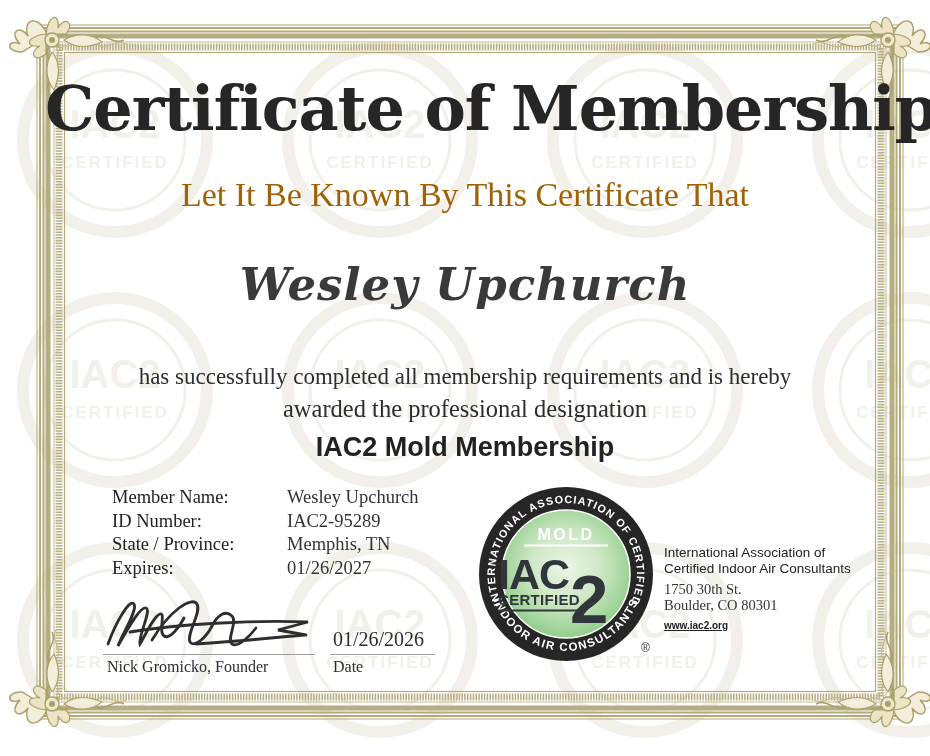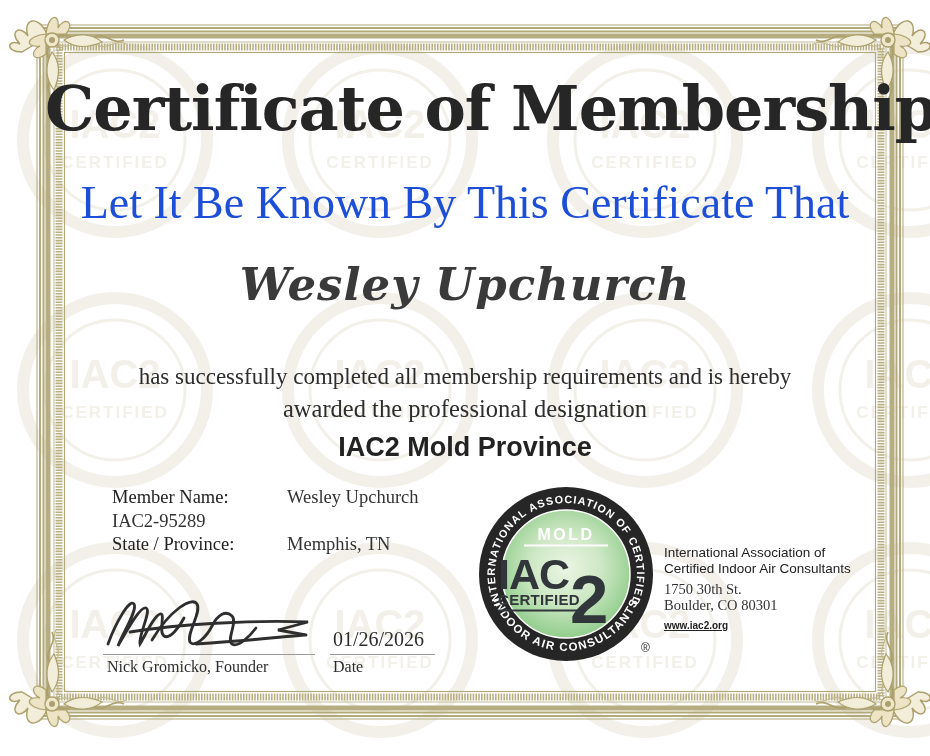--- a/index.html
+++ b/index.html
@@ -9,21 +9,21 @@
     font-family:"Liberation Serif", serif;
   }
   .abs { position:absolute; }
   .centered { left:0; right:0; text-align:center; }
   svg.layer { position:absolute; left:0; top:0; }
 
   .title {
     top:72px; font-family:"DejaVu Serif", serif; font-weight:700;
     font-size:62px; letter-spacing:-1px; color:#262626; white-space:nowrap;padding-left:45px;
   }
-  .subtitle { top:176px; font-size:46px; color:#1d4ed8; white-space:nowrap; }
+  .subtitle { top:176px; font-size:34px; color:#a16207; white-space:nowrap; }
   .recipient {
     top:258px; font-family:"DejaVu Serif", serif; font-style:italic; font-weight:700;
     font-size:45px; letter-spacing:1px; color:#3a3a3a; white-space:nowrap;
   }
   .body-line1 { top:364px; font-size:23px; white-space:nowrap; }
   .body-line2 { top:395px; font-size:24.5px; white-space:nowrap; }
   .designation {
     top:432px; font-family:"Liberation Sans", sans-serif; font-weight:700;
     font-size:27px; color:#222222; white-space:nowrap;
   }
@@ -104,33 +104,38 @@
 
 <div class="abs centered title">Certificate of Membership</div>
 
 <div class="abs centered subtitle">Let It Be Known By This Certificate That</div>
 
 <div class="abs centered recipient">Wesley Upchurch</div>
 
 <div class="abs centered body-line1">has successfully completed all membership requirements and is hereby</div>
 <div class="abs centered body-line2">awarded the professional designation</div>
 
-<div class="abs centered designation">IAC2 Mold Province</div>
+<div class="abs centered designation">IAC2 Mold Membership</div>
 
 <div class="abs details">
   <div class="row">
     <span class="label">Member Name:</span>
     <span class="value">Wesley Upchurch</span>
   </div>
   <div class="row">
+    <span class="label">ID Number:</span>
     <span class="value">IAC2-95289</span>
   </div>
   <div class="row">
     <span class="label">State / Province:</span>
     <span class="value">Memphis, TN</span>
+  </div>
+  <div class="row">
+    <span class="label">Expires:</span>
+    <span class="value">01/26/2027</span>
   </div>
 </div>
 
 <svg class="layer" style="left:477px; top:486px;" width="178" height="178" viewBox="0 0 178 178">
   <defs>
     <radialGradient id="sealGreen" cx="50%" cy="45%" r="60%">
       <stop offset="0%" stop-color="#eaf5e4"></stop>
       <stop offset="45%" stop-color="#cfe8c6"></stop>
       <stop offset="85%" stop-color="#9ad194"></stop>
       <stop offset="100%" stop-color="#8cc787"></stop>

